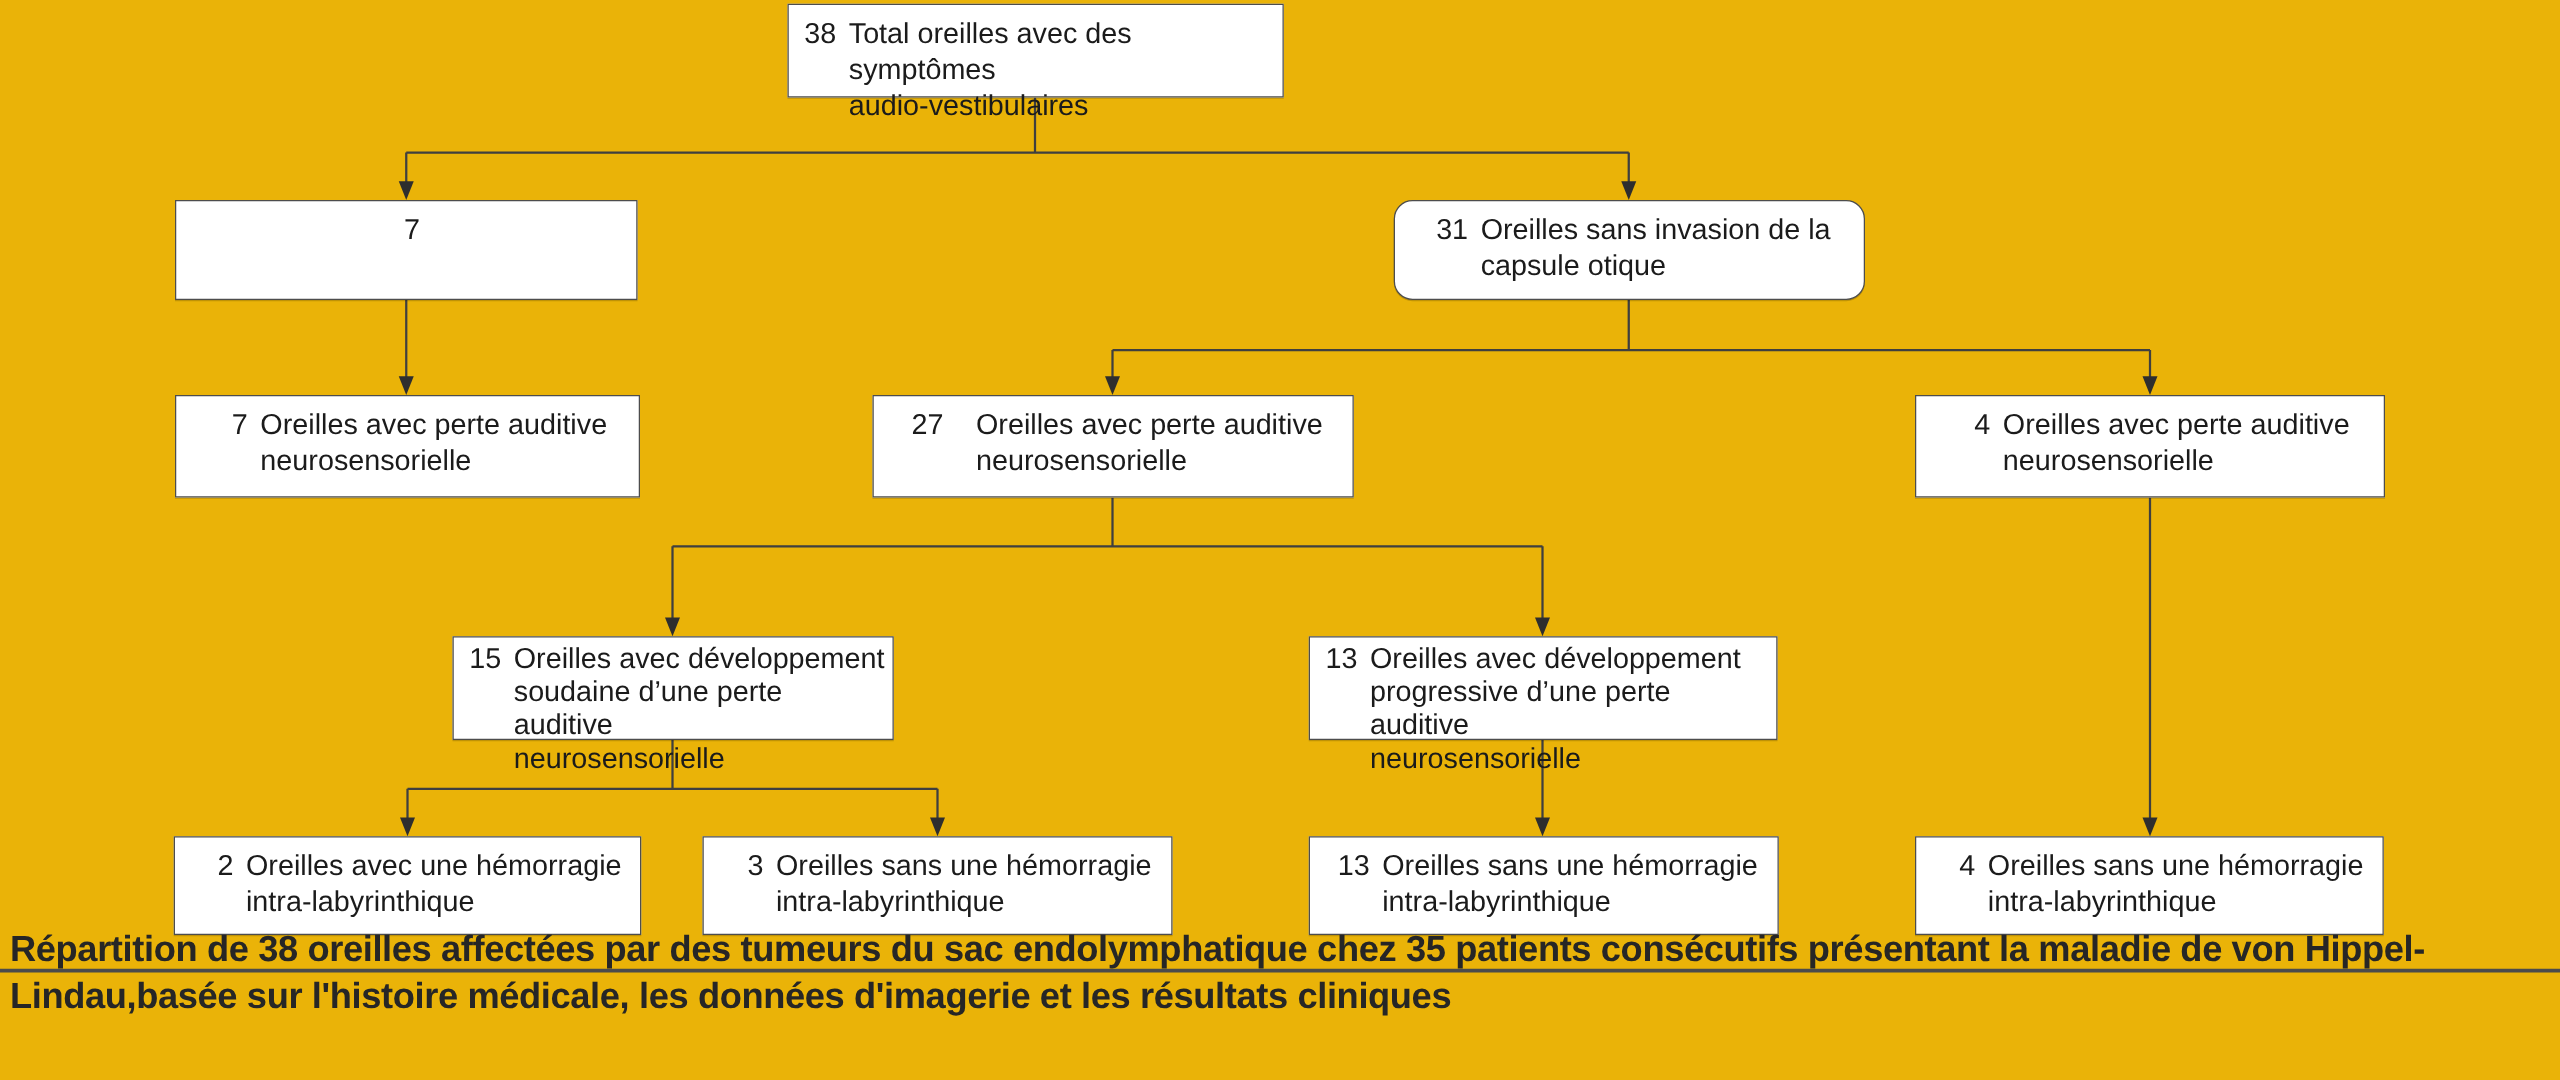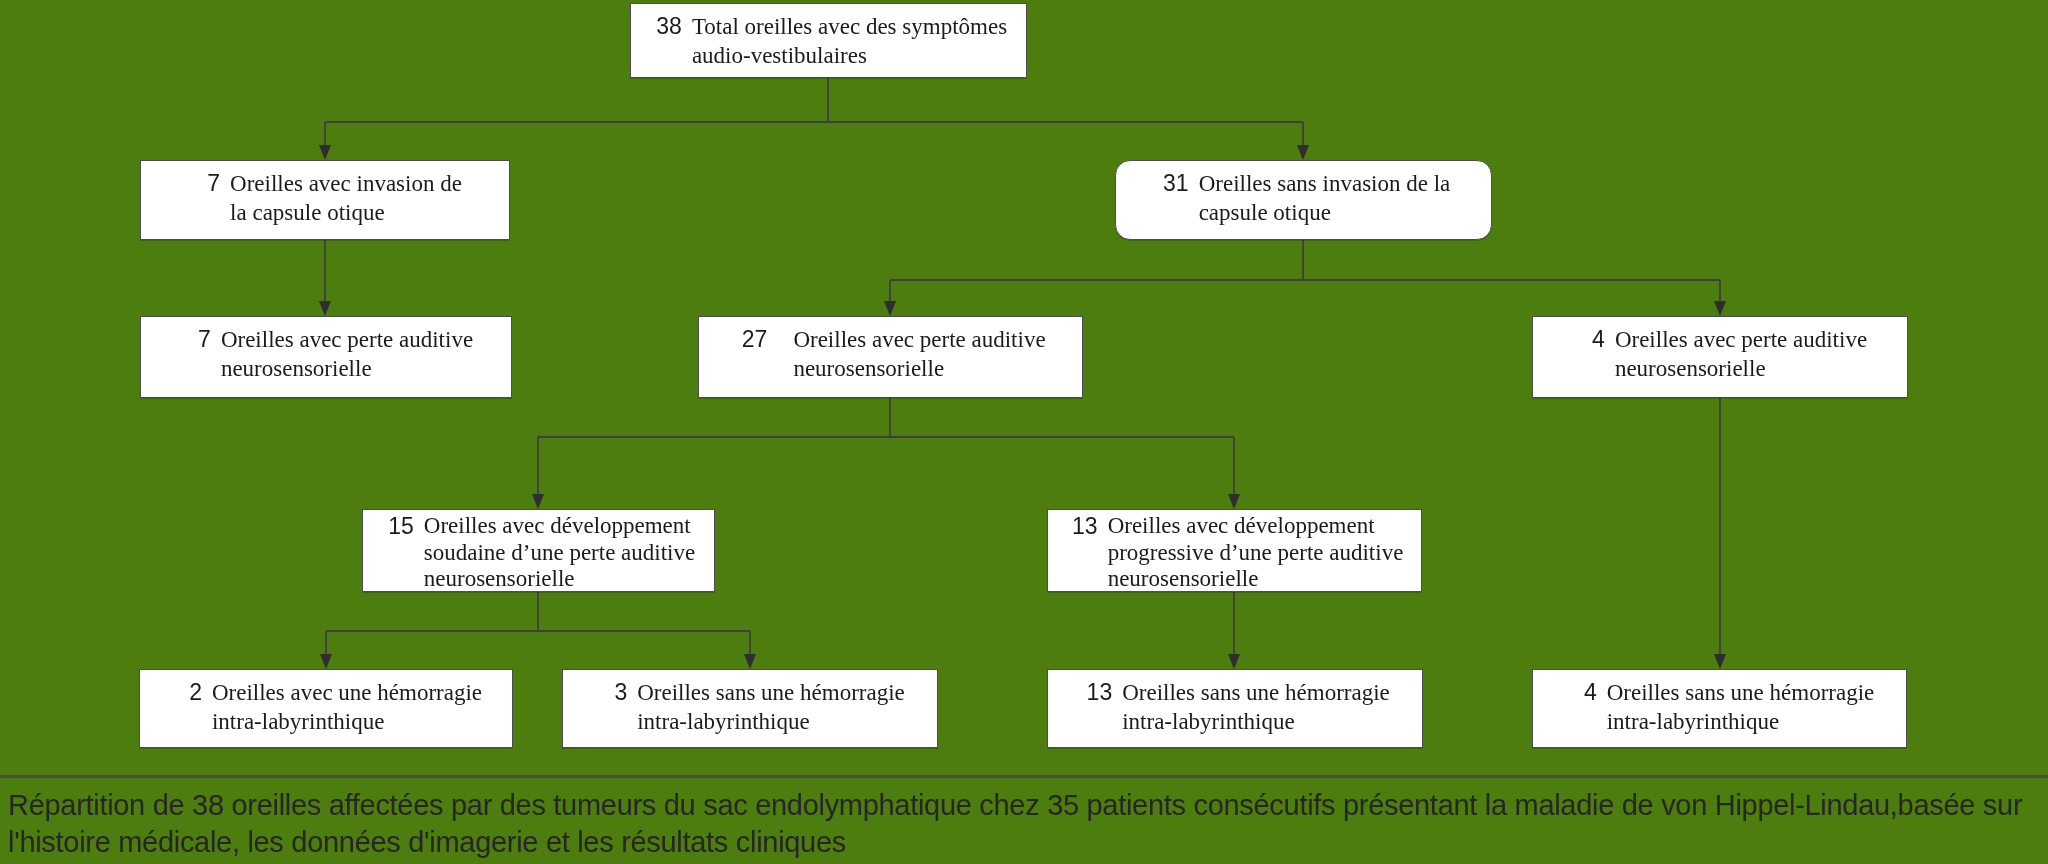--- a/index.html
+++ b/index.html
@@ -8,21 +8,21 @@
     background: #ffffff;
     width: 2048px;
     height: 864px;
     overflow: hidden;
     font-family: "Liberation Sans", "DejaVu Sans", sans-serif;
   }
   #stage {
     position: relative;
     width: 2048px;
     height: 864px;
-    background: #4d7c0f;
+    background: #eab308;
   }
   #connectors {
     position: absolute;
     left: 0; top: 0;
     width: 2048px;
     height: 864px;
     pointer-events: none;
   }
   .node {
     position: absolute;
@@ -45,39 +45,39 @@
   }
   .node .num {
     min-width: 32px;
     text-align: right;
     margin-right: 10px;
     white-space: pre;
   }
   .node .lbl {
     white-space: pre-line;
     text-align: left;
-    font-family: Liberation Serif, serif;
   }
   .caption-rule {
     position: absolute;
     left: 0;
     top: 775px;
     width: 2048px;
     height: 3px;
     background: #4b4b4b;
   }
   .caption {
     position: absolute;
     left: 8px;
-    top: 787px;
+    top: 742px;
     width: 2034px;
     font-size: 29px;
     line-height: 37px;
     color: #262626;
     letter-spacing: -0.3px;
+    font-weight: bold;
   }
 </style>
 </head>
 <body>
 
 <div id="stage">
 
   <svg id="connectors" viewBox="0 0 2048 864" xmlns="http://www.w3.org/2000/svg">
     <g stroke="#3f3f3f" stroke-width="1.8" fill="none">
 
@@ -111,22 +111,20 @@
   </svg>
 
   <div class="node" style="left:630px; top:3px; width:397px; height:75px;">
     <span class="num">38</span>
     <span class="lbl">Total oreilles avec des symptômes
 audio-vestibulaires</span>
   </div>
 
   <div class="node" style="left:140px; top:160px; width:370px; height:80px;">
     <span class="num">7</span>
-    <span class="lbl">Oreilles avec invasion de
-la capsule otique</span>
   </div>
   <div class="node" style="left:1115px; top:160px; width:377px; height:80px;border-radius:15px;">
     <span class="num">31</span>
     <span class="lbl">Oreilles sans invasion de la
 capsule otique</span>
   </div>
 
   <div class="node" style="left:140px; top:316px; width:372px; height:82px;">
     <span class="num">7</span>
     <span class="lbl">Oreilles avec perte auditive

